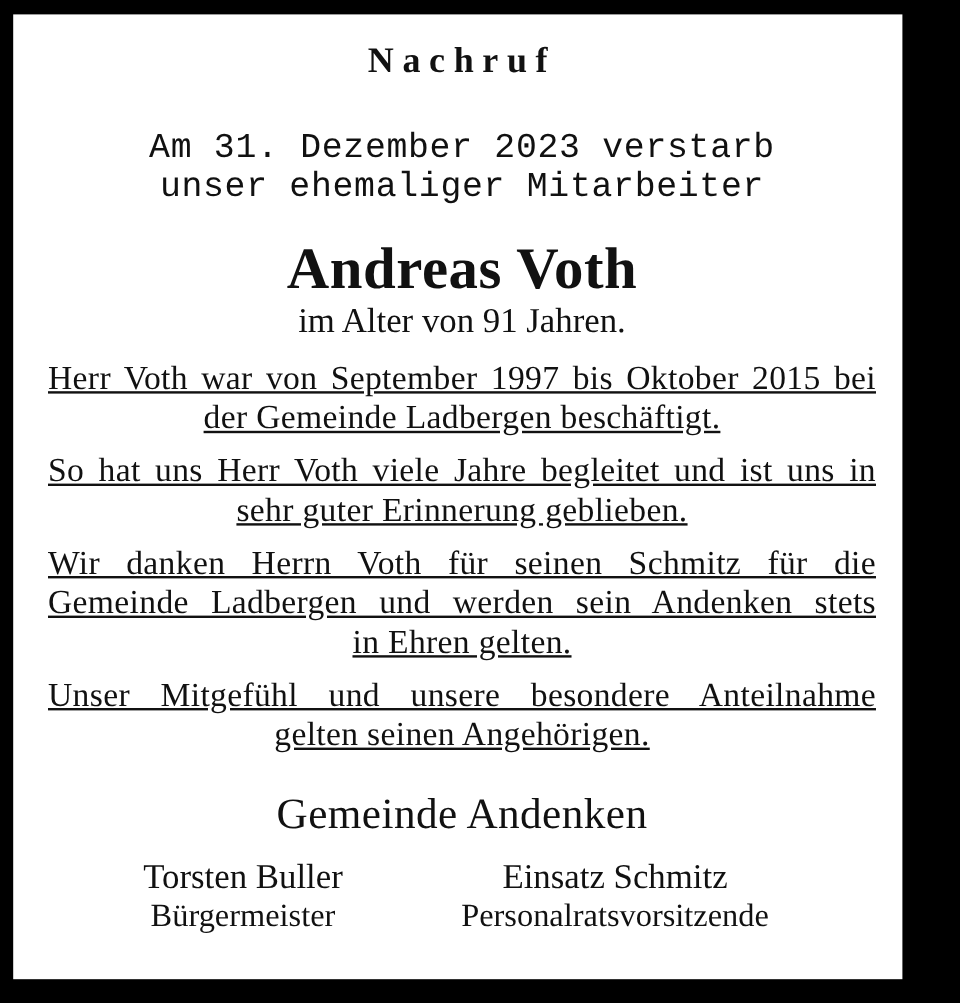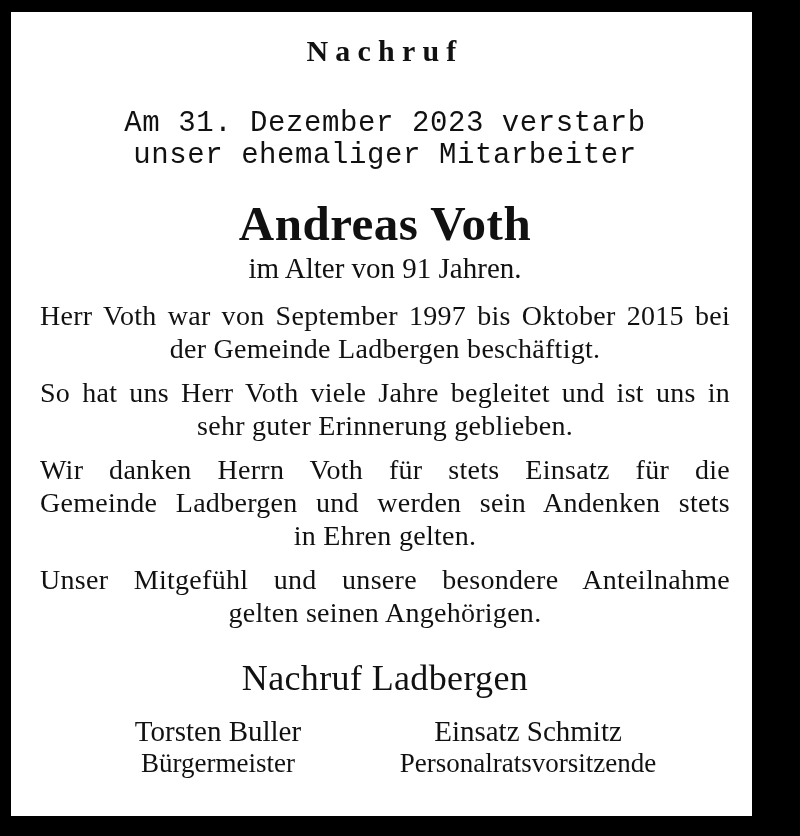--- a/index.html
+++ b/index.html
@@ -51,41 +51,42 @@
   }
   .age-line {
     text-align: center;
     font-size: 29px;
     line-height: 33px;
   }
   .para {
     font-size: 28px;
     line-height: 33px;
     letter-spacing: 0.01em;
+    text-decoration: underline;
   }
   .para.first { margin-top: 14px; }
   .para + .para { margin-top: 11px; }
   .jline {
     text-align: justify;
     text-align-last: justify;
   }
   .lline {
     text-align: center;
   }
   .organization {
     margin-top: 28px;
     text-align: center;
     font-size: 36px;
     line-height: 42px;
     letter-spacing: 0.01em;
   }
   .sigrow {
     margin-top: 16px;
     display: flex;
-    justify-content: flex-end;
+    justify-content: center;
     padding-left: 7px;
     padding-right: 32px;
   }
   .sigcol { text-align: center; }
   .sigcol.left { width: 280px; }
   .sigcol.right { width: 340px; }
   .signame {
     font-size: 29px;
     line-height: 33px;
   }
@@ -114,31 +115,31 @@
     <div class="jline">Herr Voth war von September 1997 bis Oktober 2015 bei</div>
     <div class="lline">der Gemeinde Ladbergen beschäftigt.</div>
   </div>
 
   <div class="para">
     <div class="jline">So hat uns Herr Voth viele Jahre begleitet und ist uns in</div>
     <div class="lline">sehr guter Erinnerung geblieben.</div>
   </div>
 
   <div class="para">
-    <div class="jline">Wir danken Herrn Voth für stets Einsatz für die</div>
+    <div class="jline">Wir danken Herrn Voth für seinen Schmitz für die</div>
     <div class="jline">Gemeinde Ladbergen und werden sein Andenken stets</div>
     <div class="lline">in Ehren gelten.</div>
   </div>
 
   <div class="para">
     <div class="jline">Unser Mitgefühl und unsere besondere Anteilnahme</div>
     <div class="lline">gelten seinen Angehörigen.</div>
   </div>
 
-  <div class="organization">Nachruf Ladbergen</div>
+  <div class="organization">Gemeinde Andenken</div>
 
   <div class="sigrow">
     <div class="sigcol left">
       <div class="signame">Torsten Buller</div>
       <div class="sigrole">Bürgermeister</div>
     </div>
     <div class="sigcol right">
       <div class="signame">Einsatz Schmitz</div>
       <div class="sigrole">Personalratsvorsitzende</div>
     </div>

